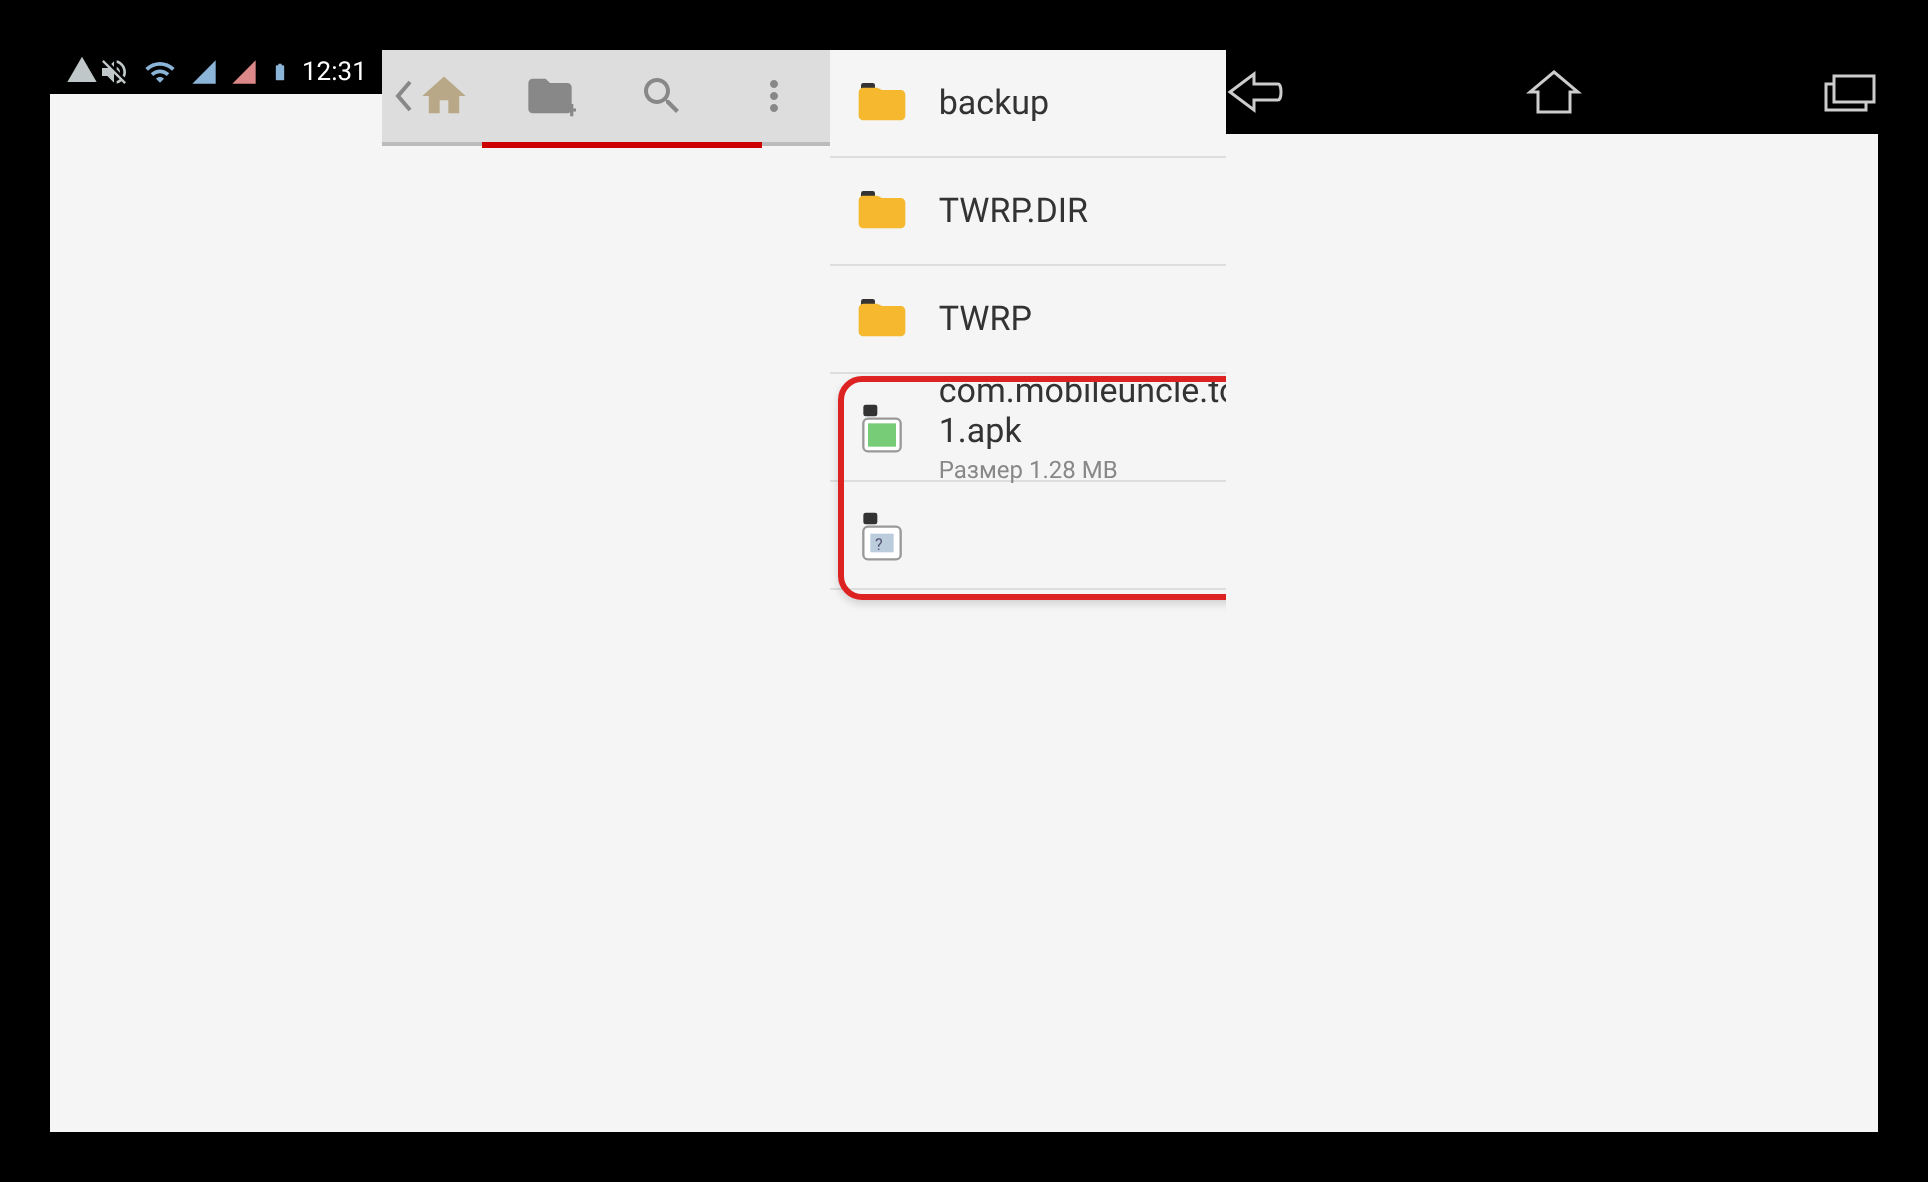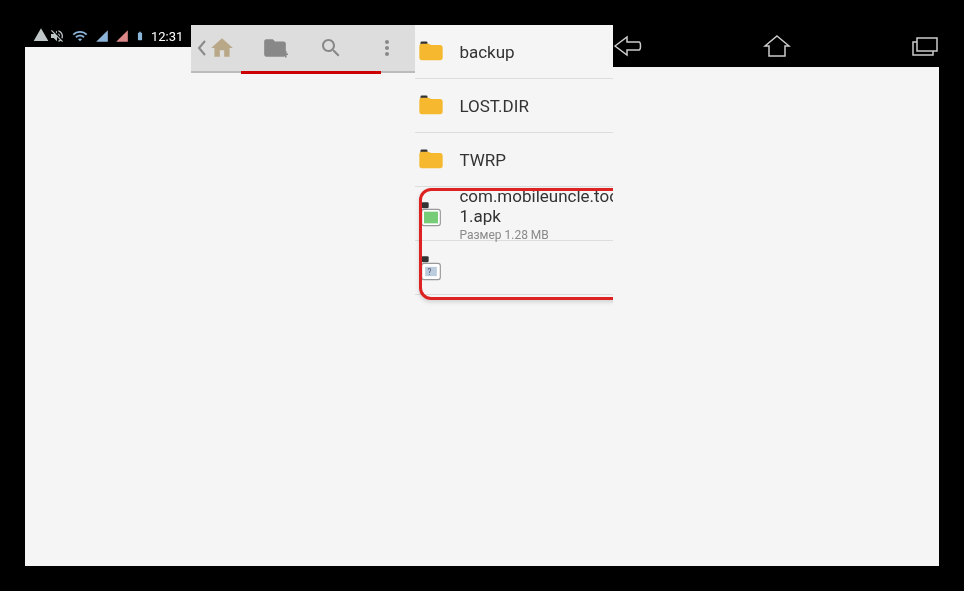--- a/index.html
+++ b/index.html
@@ -27,21 +27,21 @@
   }
   .crumb::before { border-left: 12px solid #999; right: -12px; }
   .crumb::after { border-left: 12px solid #ddd; }
   .underline-red { position: absolute; bottom: -3px; left: 50px; width: 140px; height: 3px; background: #c00; }
   .spacer { flex: 1; }
   .ab-action { width: 56px; height: 48px; display: flex; align-items: center; justify-content: center; }
   .ab-action svg { display: block; }
   
   
   .file-list { flex: 1; background: #f5f5f5; overflow-y: auto; position: relative; }
-  .item { display: flex; align-items: center; height: 54px; padding: 0 2px; border-bottom: 1px solid #ddd; gap: 14px; }
+  .item { display: flex; align-items: center; height: 54px; padding: 0 12px; border-bottom: 1px solid #ddd; gap: 14px; }
   .item.file { height: 54px; }
   .icon-col { width: 28px; height: 28px; flex-shrink: 0; }
   .text-col { display: flex; flex-direction: column; justify-content: center; }
   .name { font-size: 17px; color: #333; }
   .size { font-size: 12px; color: #888; margin-top: 2px; }
   
   .highlight-box { position: absolute; border: 3px solid #d22; border-radius: 12px; pointer-events: none; box-shadow: 0 2px 4px rgba(0,0,0,0.15); }
   
   
   .nav-bar { height: 42px; background: #000; display: flex; align-items: center; justify-content: center; gap: 120px; }
@@ -123,21 +123,21 @@
       </div>
 
       <div class="item">
         <div class="icon-col">
           <svg width="28" height="28" viewBox="0 0 24 24">
               <rect x="3" y="3" width="6" height="5" rx="1" fill="#333"></rect>
               <path fill="#f5b82e" d="M10 5H4c-1 0-2 .9-2 2v10c0 1.1 1 2 2 2h16c1 0 2-.9 2-2V8c0-1.1-1-2-2-2h-8l-2-1z"></path>
             </svg>
         </div>
         <div class="text-col">
-            <span class="name">LOST.DIR</span>
+            <span class="name">TWRP.DIR</span>
           </div>
       </div>
 
       <div class="item">
         <div class="icon-col">
           <svg width="28" height="28" viewBox="0 0 24 24">
               <rect x="3" y="3" width="6" height="5" rx="1" fill="#333"></rect>
               <path fill="#f5b82e" d="M10 5H4c-1 0-2 .9-2 2v10c0 1.1 1 2 2 2h16c1 0 2-.9 2-2V8c0-1.1-1-2-2-2h-8l-2-1z"></path>
             </svg>
         </div>

